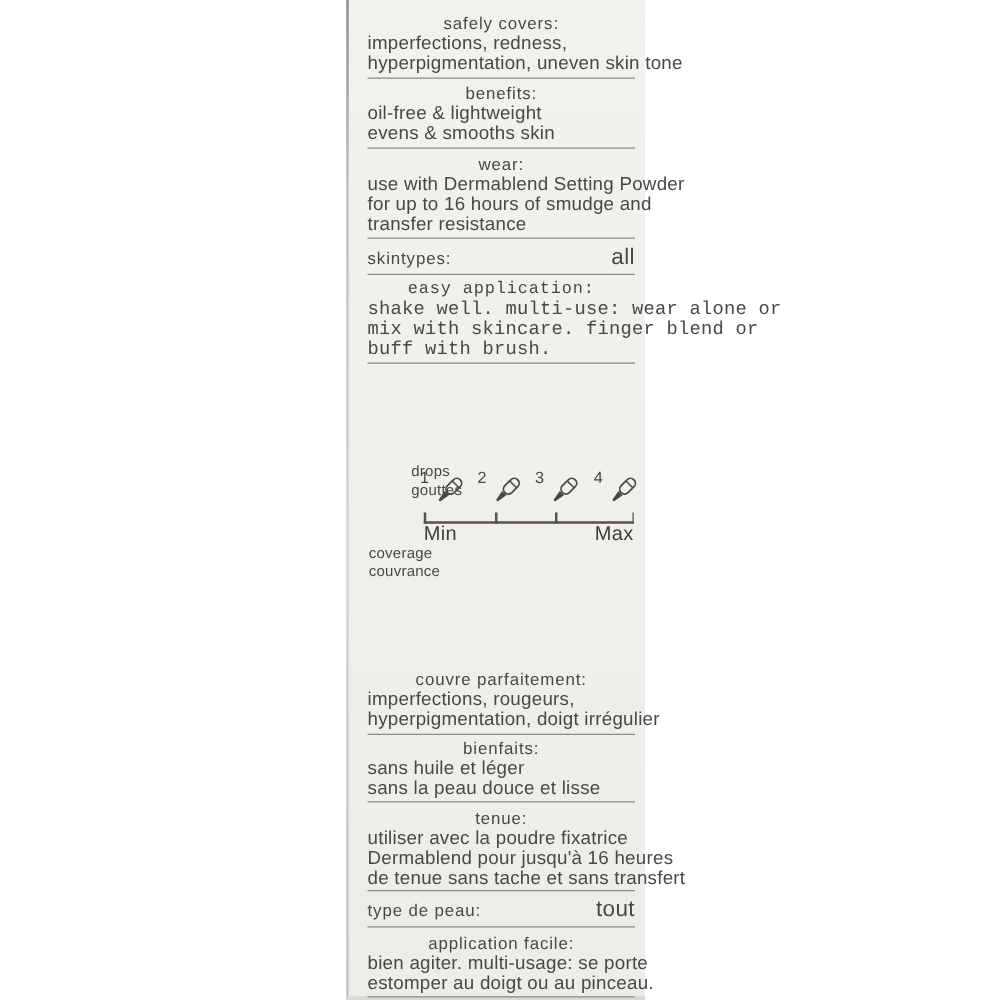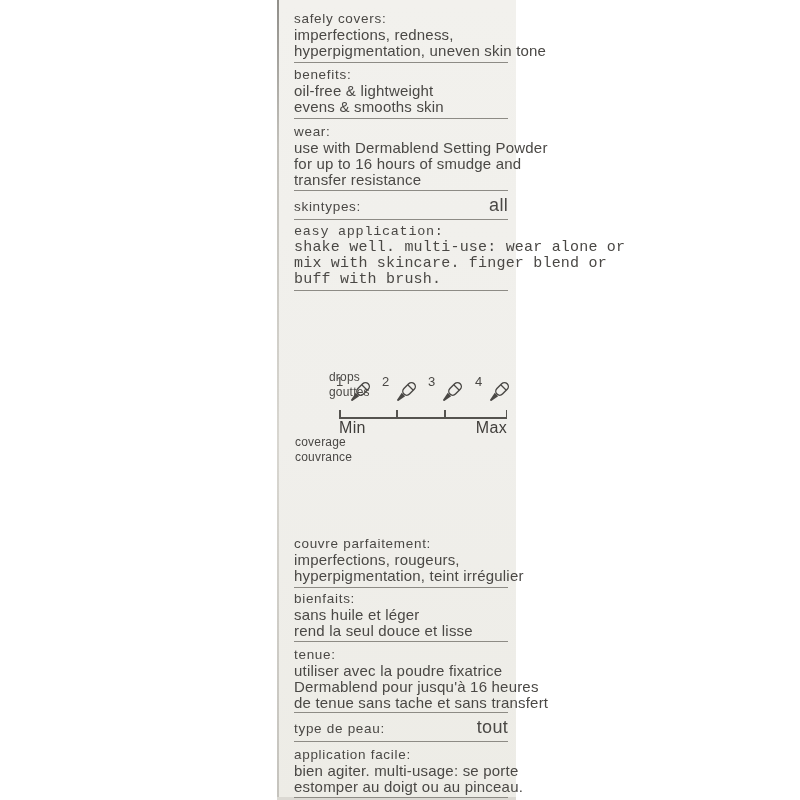--- a/index.html
+++ b/index.html
@@ -5,21 +5,21 @@
   html,body{margin:0;padding:0;}
   body{width:800px;height:800px;background:#ffffff;font-family:"Liberation Sans",sans-serif;}
   .stage{position:relative;width:800px;height:800px;background:#ffffff;overflow:hidden;}
   .box{position:absolute;left:277px;top:0;width:239px;height:800px;
        background:linear-gradient(180deg,#f2f1ed 0%,#f0efeb 55%,#edece6 100%);}
   .box-edge{position:absolute;left:0;top:0;width:2px;height:100%;
        background:linear-gradient(180deg,#908e89 0%,#c2c0ba 18%,#d8d6d0 55%,#c5c3bd 100%);}
   .box-bottom{position:absolute;left:0;bottom:0;width:100%;height:3px;background:#dbd9d3;}
   .content{position:absolute;left:17px;top:0;width:214px;color:#4a4845;}
   .sec{border-bottom:1px solid #8d8b85;}
-  .h{font-size:13.5px;line-height:16px;letter-spacing:0.7px;white-space:nowrap;}
+  .h{font-size:13.5px;line-height:16px;letter-spacing:0.7px;white-space:nowrap;text-align:center;}
   .ln{font-size:15px;line-height:16px;letter-spacing:0.2px;white-space:nowrap;}
   .s-a{padding:11px 0 3px;}
   .s-b{padding:4px 0 3px;}
   .s-c{padding:5px 0 2px;}
   .s-row{display:flex;justify-content:space-between;align-items:baseline;padding:4px 0 3px;}
   .s-d{padding:4px 0 2px;font-family:Liberation Mono, monospace;}
   .s-fr1{padding:76px 0 3px;}
   .s-fr2{padding:3px 0 2px;}
   .s-fr3{padding:5px 0 1px;}
   .s-fr5{padding:5px 0 2px;border-bottom:1px solid #8d8b85;}
@@ -134,27 +134,27 @@
 
         <div class="dlabel coverage">
           <div>coverage</div>
           <div>couvrance</div>
         </div>
       </div>
 
       <div class="sec s-fr1">
         <div class="h">couvre parfaitement:</div>
         <div class="ln">imperfections, rougeurs,</div>
-        <div class="ln">hyperpigmentation, teint irrégulier</div>
+        <div class="ln">hyperpigmentation, doigt irrégulier</div>
       </div>
 
       <div class="sec s-fr2">
         <div class="h">bienfaits:</div>
         <div class="ln">sans huile et léger</div>
-        <div class="ln">rend la seul douce et lisse</div>
+        <div class="ln">sans la peau douce et lisse</div>
       </div>
 
       <div class="sec s-fr3">
         <div class="h">tenue:</div>
         <div class="ln">utiliser avec la poudre fixatrice</div>
         <div class="ln">Dermablend pour jusqu'à 16 heures</div>
         <div class="ln">de tenue sans tache et sans transfert</div>
       </div>
 
       <div class="sec s-row">

